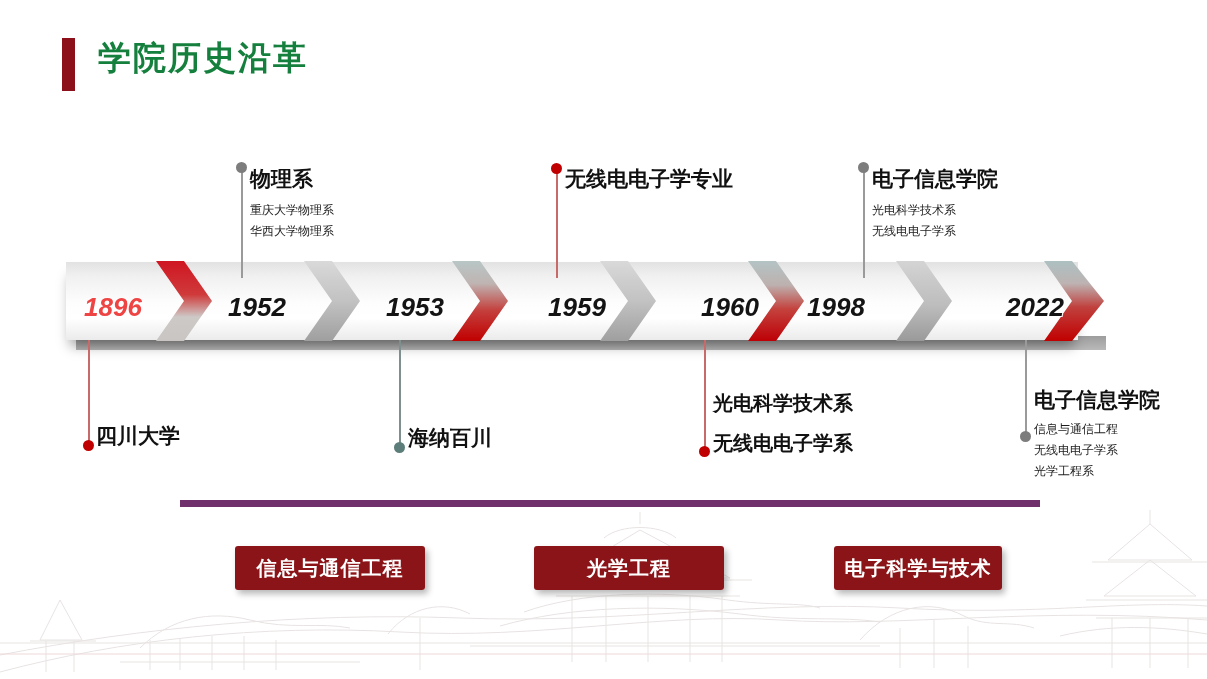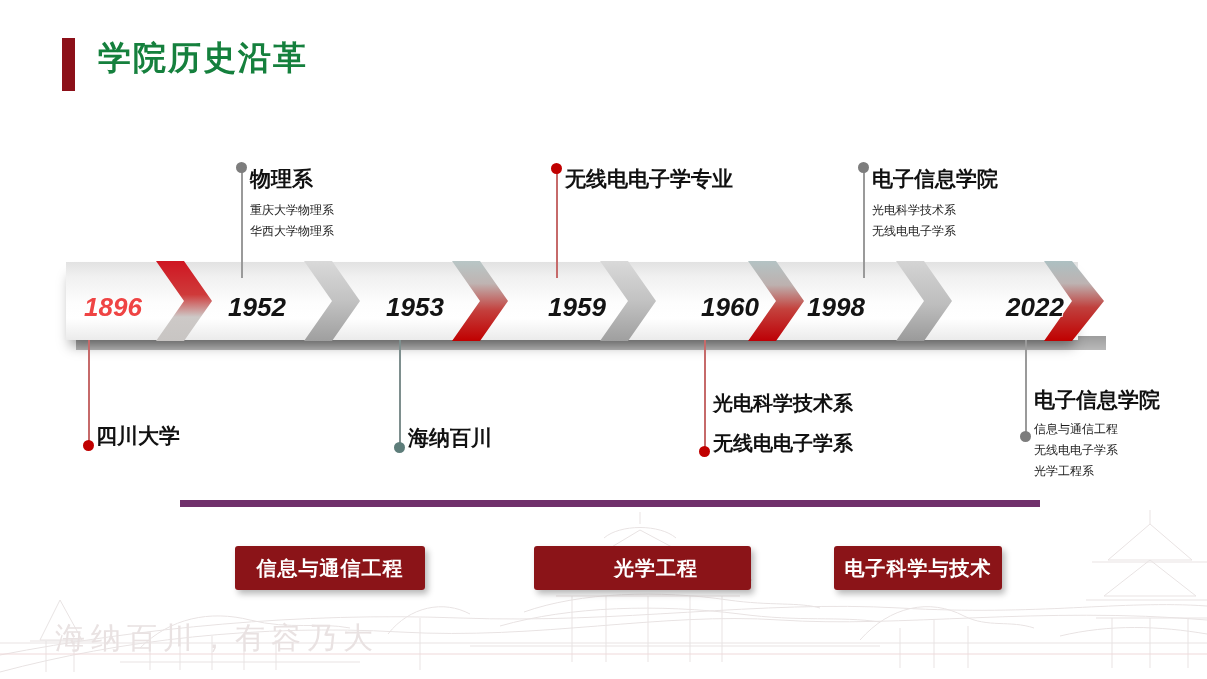--- a/index.html
+++ b/index.html
@@ -117,21 +117,20 @@
 
       <path d="M860 640 C890 606 930 598 964 616 C988 628 1010 620 1034 628"></path>
       <path d="M900 668 L900 628 M934 668 L934 620 M968 668 L968 626"></path>
       <path d="M388 634 C410 606 444 600 470 614"></path>
       <path d="M420 670 L420 618"></path>
     </g>
     <g stroke="#efd9da" stroke-width="1" fill="none">
       <path d="M0 654 L1207 654"></path>
     </g>
   </svg>
-  <div id="watermark-text">海纳百川，有容乃大</div>
 </div>
 
 <div id="title-bar"></div>
 <div id="page-title">学院历史沿革</div>
 
 <div id="band">
   <div class="band-under"></div>
   <div class="band-face"></div>
 
   <div class="chev" style="left:88px;">
@@ -287,18 +286,18 @@
   <div class="ev-sub" style="margin-top:6px;">信息与通信工程</div>
   <div class="ev-sub">无线电电子学系</div>
   <div class="ev-sub">光学工程系</div>
 </div>
 
 <div id="rule"></div>
 
 <div class="pill" style="left:235px;width:190px;">
   <span>信息与通信工程</span>
 </div>
-<div class="pill" style="left:534px;width:190px;padding-left:27px;">
+<div class="pill" style="left:534px;width:190px;">
   <span>光学工程</span>
 </div>
 <div class="pill" style="left:834px;width:168px;">
   <span>电子科学与技术</span>
 </div>
 
 </body></html>

